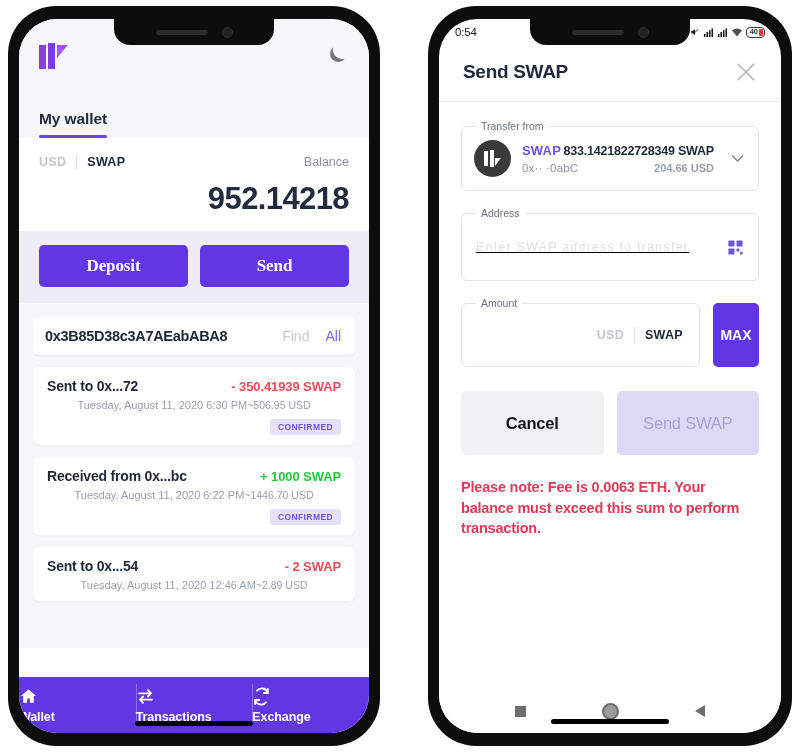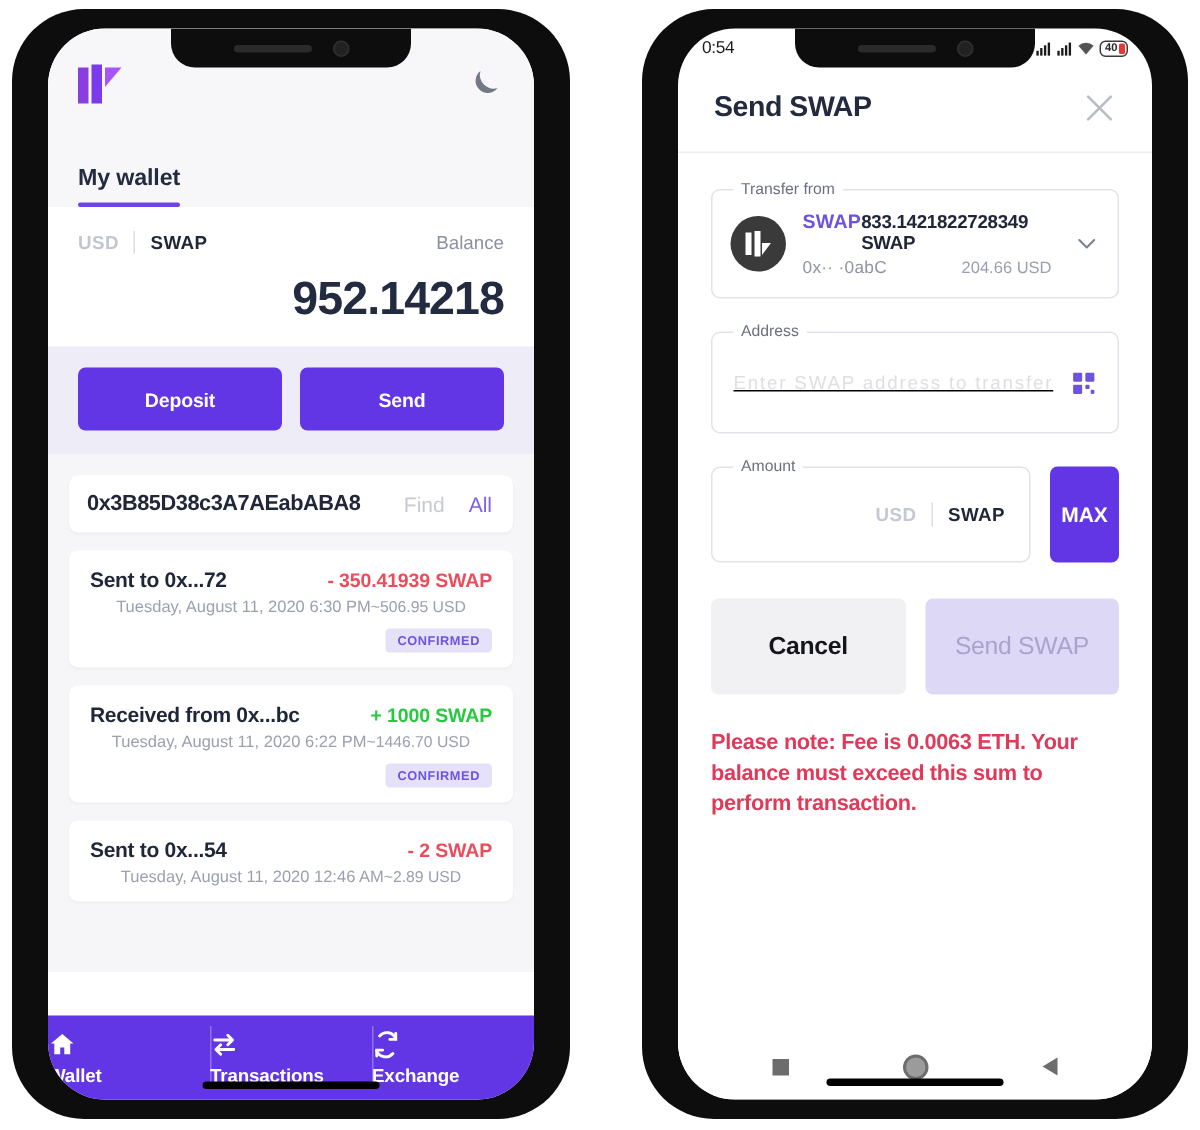--- a/index.html
+++ b/index.html
@@ -9,21 +9,21 @@
     font-family: "Liberation Sans", sans-serif;
     overflow: hidden;
   }
   .stage { position: relative; width: 800px; height: 753px; }
 
   
   .phone {
     position: absolute;
     background: #0d0d0d;
     border-radius: 48px;
-    padding: 13px 24px;
+    padding: 13px 11px;
   }
   .phone-left  { left: 8px;  top: 6px;  width: 372px; height: 740px; }
   .phone-right { left: 428px; top: 6px; width: 364px; height: 740px; }
 
   .screen {
     position: relative;
     width: 100%; height: 100%;
     background: #ffffff;
     border-radius: 38px;
     overflow: hidden;
@@ -68,22 +68,22 @@
   .cur-row { display: flex; align-items: center; font-size: 12.5px; }
   .cur-usd { color: #c3c6d0; font-weight: 600; letter-spacing: .3px; }
   .cur-sep { width: 1px; height: 15px; background: #dcdee5; margin: 0 10px; }
   .cur-swap { color: #1f2636; font-weight: 700; letter-spacing: .3px; }
   .cur-bal { margin-left: auto; color: #8c90a0; font-weight: 400; font-size: 12.5px; }
   .bal-amt { text-align: right; font-size: 31px; font-weight: 600; color: #232b41;
              letter-spacing: -0.6px; margin-top: 12px; }
 
   .l-actions { background: #eeecf7; padding: 14px 20px 16px 20px; display: flex; gap: 12px; }
   .btn-act { flex: 1; background: #6236e4; color: #fff; border: none;
-             border-radius: 5px; height: 42px; font-size: 13px; font-weight: 600;
-             font-family: Liberation Sans, sans-serif; cursor: pointer;
+             border-radius: 5px; height: 42px; font-size: 17px; font-weight: 600;
+             font-family: Liberation Serif, serif; cursor: pointer;
              letter-spacing: -0.1px; }
 
   .l-list { background: #f6f6f8; padding: 14px 14px 0 14px; height: 345px; overflow: hidden; }
   .search-box { background: #fff; border-radius: 6px; height: 38px; display: flex;
                 align-items: center; padding: 0 14px 0 12px;
                 box-shadow: 0 1px 2px rgba(30,30,50,.06); }
   .search-val { font-size: 14.5px; font-weight: 600; color: #202738;
                 white-space: nowrap; overflow: hidden; flex: 1; letter-spacing: -0.3px; }
   .search-find { font-size: 14px; color: #c8cad3; margin-left: 4px; }
   .search-all { font-size: 14px; color: #7c63e8; margin-left: 16px; font-weight: 500; }
@@ -148,21 +148,21 @@
   .coin-av .c2 { width: 4px; height: 17px; background: #fff; }
   .coin-av .c3 { width: 0; height: 0; border-left: 6px solid #fff;
                  border-bottom: 8px solid transparent; margin: 6px 0 0 0; }
   .xfer-cols { flex: 1; }
   .xfer-l1 { display: flex; align-items: baseline; justify-content: space-between; }
   .xfer-sym { font-size: 13px; font-weight: 600; color: #6d53dd; letter-spacing: .2px; }
   .xfer-qty { font-size: 12.5px; font-weight: 700; color: #1f2637; letter-spacing: -0.2px; }
   .xfer-l2 { display: flex; align-items: baseline; justify-content: space-between;
              margin-top: 4px; }
   .xfer-addr { font-size: 11.5px; color: #8f93a1; letter-spacing: .2px; }
-  .xfer-usd { font-size: 11px; color: #9ca0ae; }
+  .xfer-usd { font-size: 11px; color: #9ca0ae; font-weight: bold; }
   .chev { width: 17px; height: 17px; color: #7c8090; flex-shrink: 0; margin-left: 4px; }
 
   .addr-field { height: 66px; display: flex; align-items: center; padding: 0 14px; text-decoration: underline; }
   .addr-ph { flex: 1; font-size: 12.5px; color: #dedfe5; letter-spacing: 1.2px; }
   .qr-ico { width: 17px; height: 17px; color: #6d53dd; cursor: pointer; }
 
   .amount-row { display: flex; gap: 13px; margin-bottom: 24px; }
   .amt-field { flex: 1; position: relative; border: 1px solid #e2e3e9; border-radius: 6px;
                height: 64px; display: flex; align-items: center;
                justify-content: flex-end; padding: 0 16px; }

